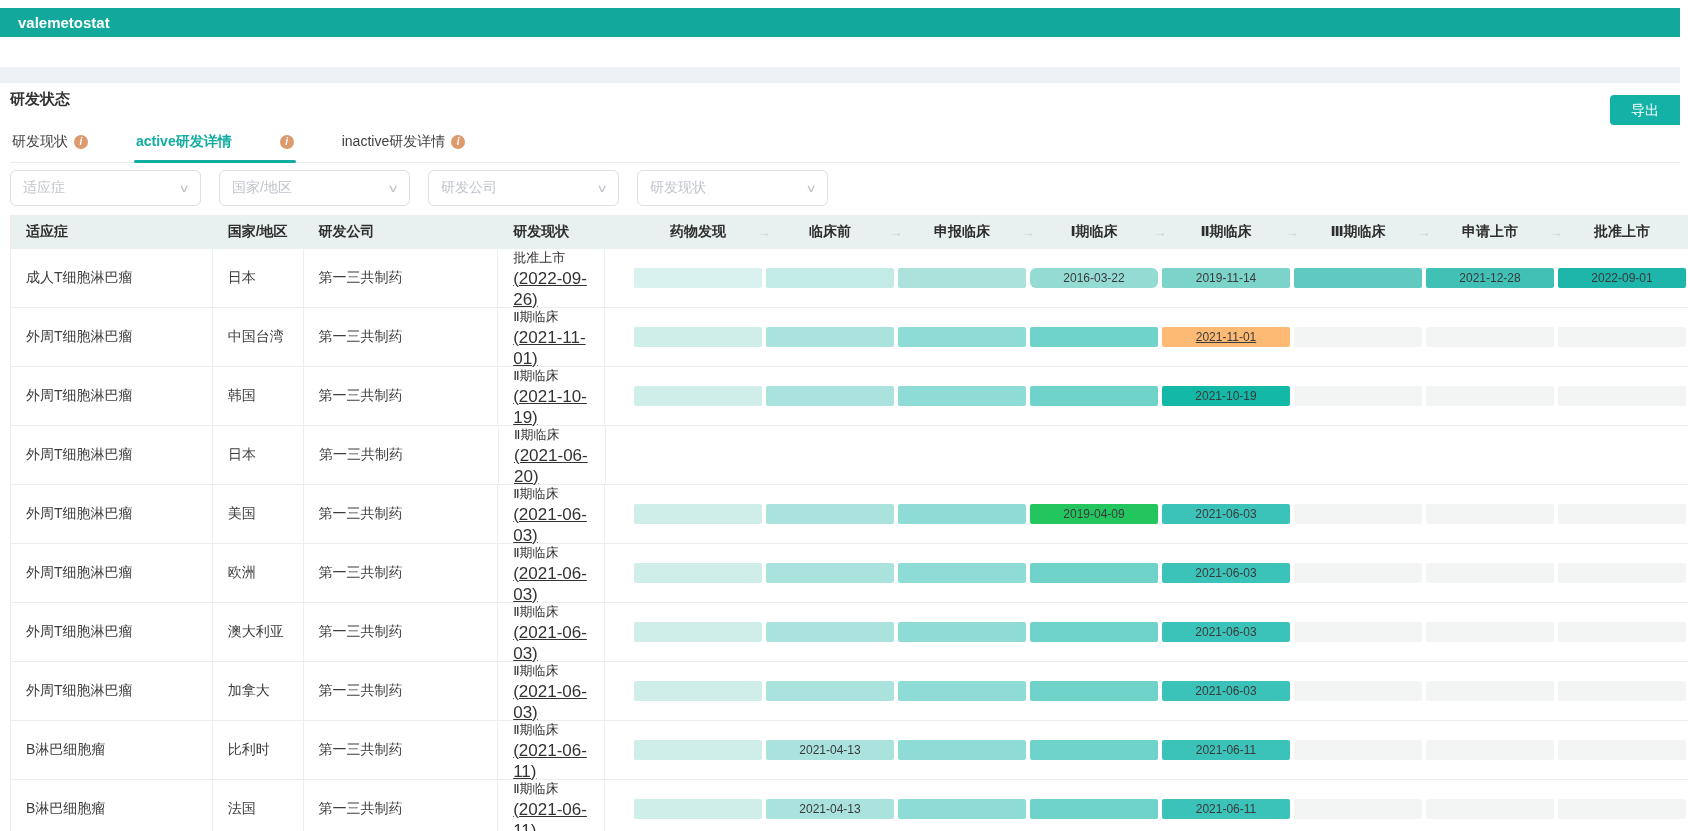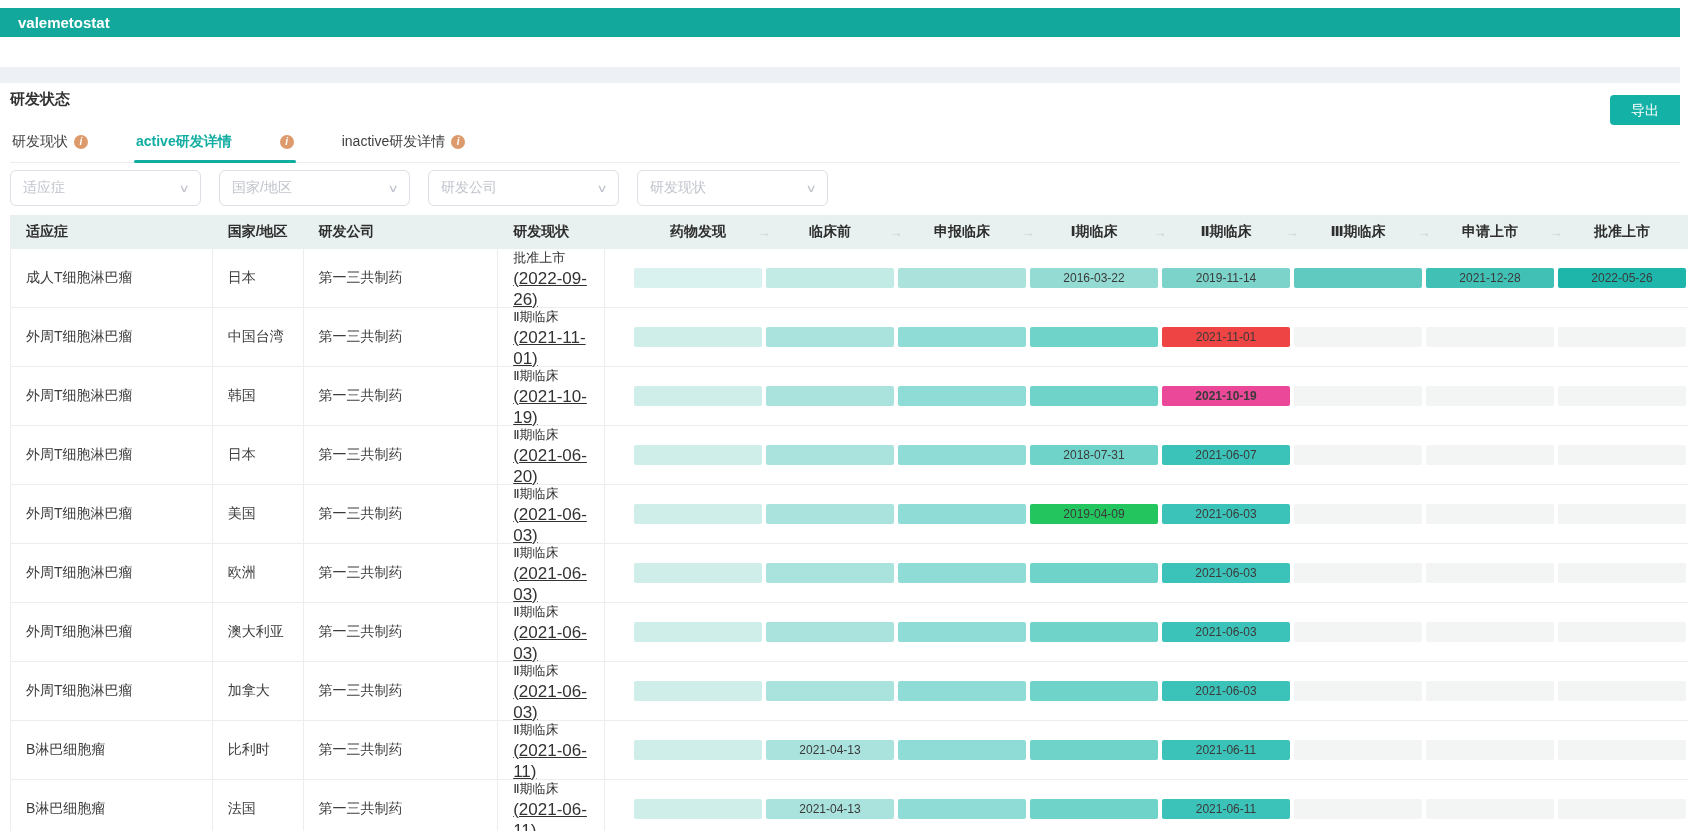--- a/index.html
+++ b/index.html
@@ -144,33 +144,33 @@
             <div class="stage-cell">
               <div class="bar" style="background: rgb(217, 242, 239);"></div>
             </div>
             <div class="stage-cell">
               <div class="bar" style="background: rgb(194, 235, 229);"></div>
             </div>
             <div class="stage-cell">
               <div class="bar" style="background: rgb(171, 227, 220);"></div>
             </div>
             <div class="stage-cell">
-              <div class="bar" style="background: rgb(147, 219, 211);">2016-03-22</div>
+              <div class="bar" style="background: rgb(147, 219, 211); border-radius: 6px;">2016-03-22</div>
             </div>
             <div class="stage-cell">
               <div class="bar" style="background: rgb(123, 211, 202);">2019-11-14</div>
             </div>
             <div class="stage-cell">
               <div class="bar" style="background: rgb(96, 202, 192);"></div>
             </div>
             <div class="stage-cell">
               <div class="bar" style="background: rgb(65, 192, 181);">2021-12-28</div>
             </div>
             <div class="stage-cell">
-              <div class="bar" style="background: rgb(30, 181, 170);">2022-05-26</div>
+              <div class="bar" style="background: rgb(30, 181, 170);">2022-09-01</div>
             </div>
           </div>
   </div>
 
   <div class="trow">
     <div class="cell col-ind c-ind">外周T细胞淋巴瘤</div>
     <div class="cell col-reg c-reg">中国台湾</div>
     <div class="cell col-com c-com">第一三共制药</div>
     <div class="cell col-st">
       <div class="status-wrap">
@@ -185,21 +185,21 @@
             <div class="stage-cell">
               <div class="bar" style="background: rgb(170, 227, 221);"></div>
             </div>
             <div class="stage-cell">
               <div class="bar" style="background: rgb(142, 220, 213);"></div>
             </div>
             <div class="stage-cell">
               <div class="bar" style="background: rgb(112, 211, 202);"></div>
             </div>
             <div class="stage-cell">
-              <div class="bar" style="background: #ef4444;">2021-11-01</div>
+              <div class="bar" style="background: #fdba74; text-decoration: underline;">2021-11-01</div>
             </div>
             <div class="stage-cell">
               <div class="bar" style="background: rgb(243, 244, 244);"></div>
             </div>
             <div class="stage-cell">
               <div class="bar" style="background: rgb(243, 244, 244);"></div>
             </div>
             <div class="stage-cell">
               <div class="bar" style="background: rgb(243, 244, 244);"></div>
             </div>
@@ -223,21 +223,21 @@
             <div class="stage-cell">
               <div class="bar" style="background: rgb(170, 227, 221);"></div>
             </div>
             <div class="stage-cell">
               <div class="bar" style="background: rgb(142, 220, 213);"></div>
             </div>
             <div class="stage-cell">
               <div class="bar" style="background: rgb(112, 211, 202);"></div>
             </div>
             <div class="stage-cell">
-              <div class="bar" style="background: #ec4899; font-weight: bold;">2021-10-19</div>
+              <div class="bar" style="background: #14b8a6;">2021-10-19</div>
             </div>
             <div class="stage-cell">
               <div class="bar" style="background: rgb(243, 244, 244);"></div>
             </div>
             <div class="stage-cell">
               <div class="bar" style="background: rgb(243, 244, 244);"></div>
             </div>
             <div class="stage-cell">
               <div class="bar" style="background: rgb(243, 244, 244);"></div>
             </div>
@@ -247,46 +247,20 @@
   <div class="trow">
     <div class="cell col-ind c-ind">外周T细胞淋巴瘤</div>
     <div class="cell col-reg c-reg">日本</div>
     <div class="cell col-com c-com">第一三共制药</div>
     <div class="cell col-st">
       <div class="status-wrap">
         <div class="status-name st1">Ⅱ期临床</div>
         <div class="status-date st2">(2021-06-20)</div>
       </div>
     </div>
-    <div class="stage-area bars">
-            <div class="stage-cell">
-              <div class="bar" style="background: rgb(207, 238, 234);"></div>
-            </div>
-            <div class="stage-cell">
-              <div class="bar" style="background: rgb(170, 227, 221);"></div>
-            </div>
-            <div class="stage-cell">
-              <div class="bar" style="background: rgb(142, 220, 213);"></div>
-            </div>
-            <div class="stage-cell">
-              <div class="bar" style="background: rgb(112, 211, 202);">2018-07-31</div>
-            </div>
-            <div class="stage-cell">
-              <div class="bar" style="background: rgb(60, 195, 185);">2021-06-07</div>
-            </div>
-            <div class="stage-cell">
-              <div class="bar" style="background: rgb(243, 244, 244);"></div>
-            </div>
-            <div class="stage-cell">
-              <div class="bar" style="background: rgb(243, 244, 244);"></div>
-            </div>
-            <div class="stage-cell">
-              <div class="bar" style="background: rgb(243, 244, 244);"></div>
-            </div>
-          </div>
   </div>
 
   <div class="trow">
     <div class="cell col-ind c-ind">外周T细胞淋巴瘤</div>
     <div class="cell col-reg c-reg">美国</div>
     <div class="cell col-com c-com">第一三共制药</div>
     <div class="cell col-st">
       <div class="status-wrap">
         <div class="status-name st1">Ⅱ期临床</div>
         <div class="status-date st2">(2021-06-03)</div>

